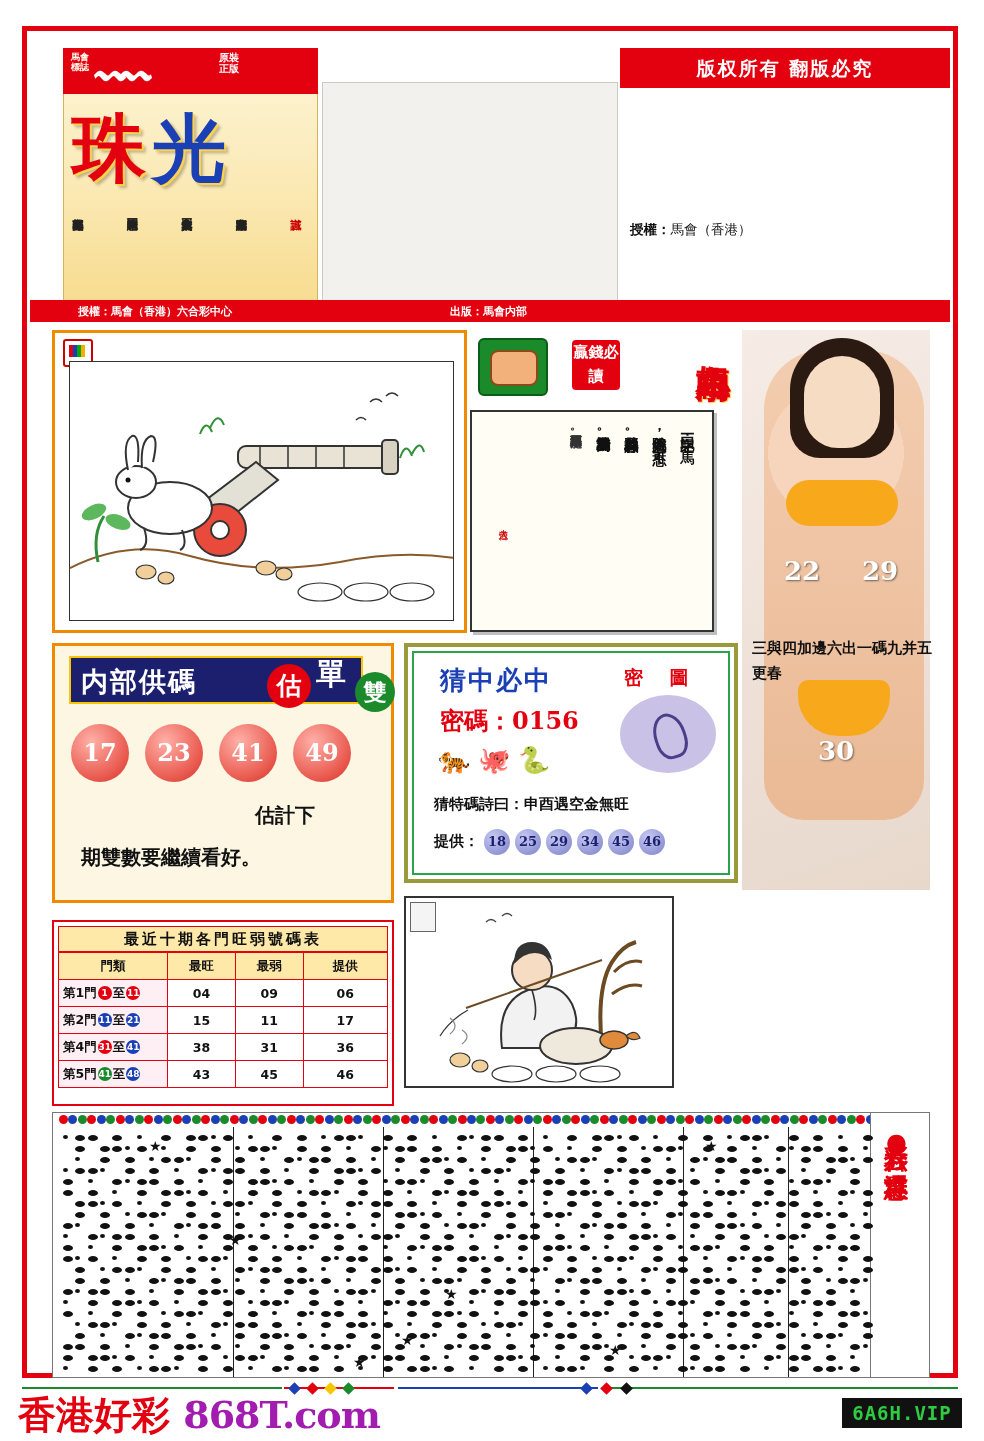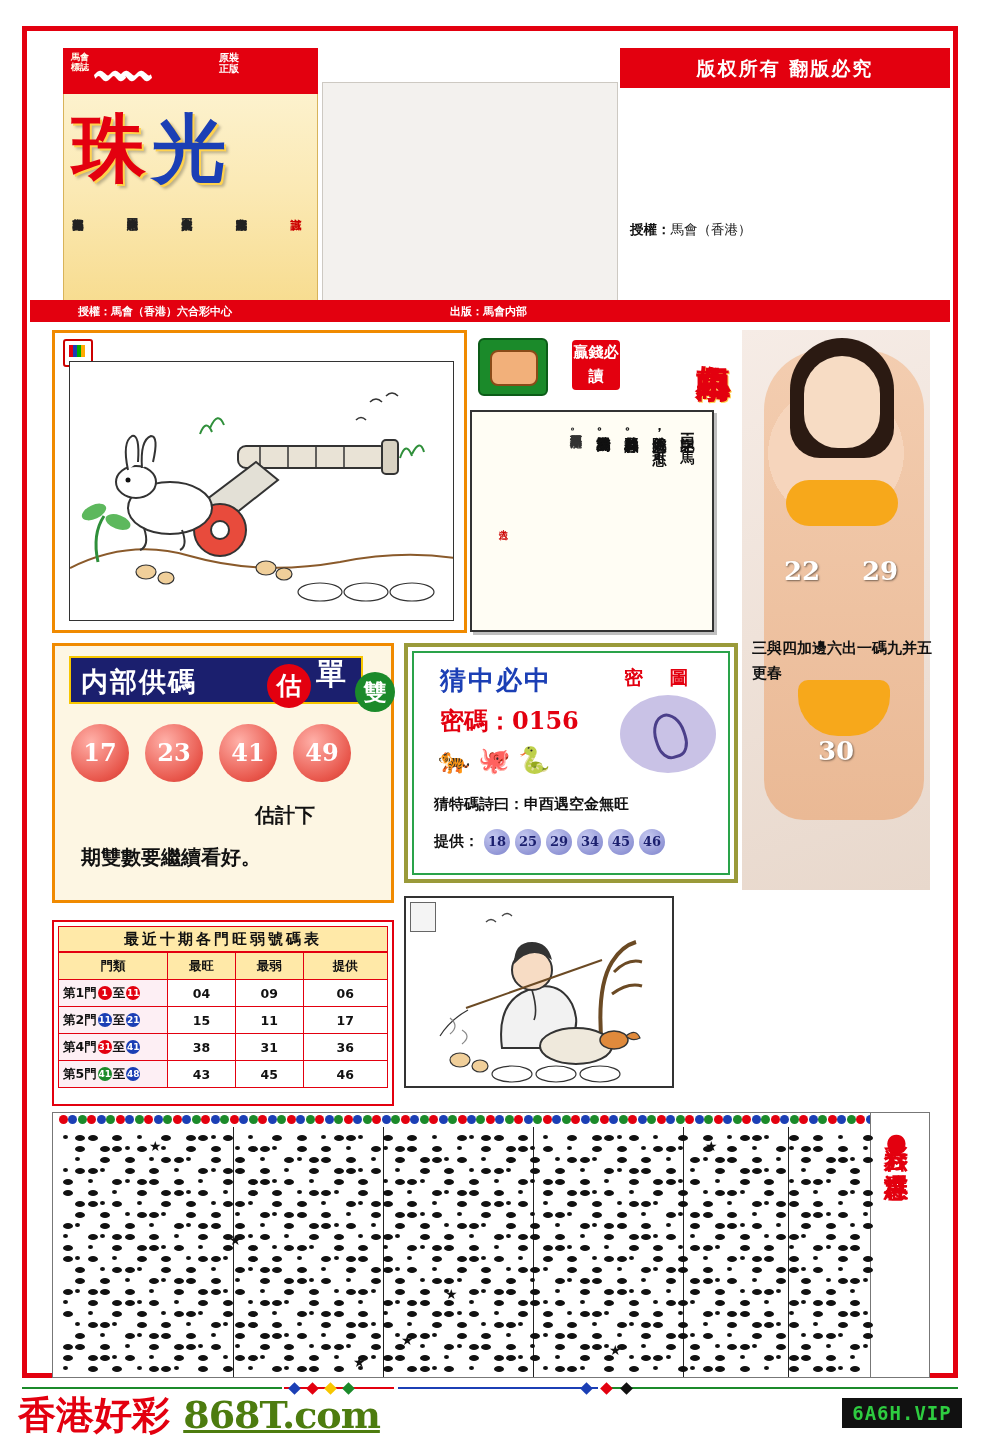--- a/index.html
+++ b/index.html
@@ -375,21 +375,21 @@
   .rule .seg{position:absolute;top:3px;height:2px;}
   .rule .dia{
     position:absolute;top:0;width:9px;height:9px;transform:rotate(45deg);
   }
   .footer-left{
     position:absolute;left:18px;top:1392px;width:620px;height:46px;
     font-size:38px;font-weight:bold;line-height:46px;white-space:nowrap;
     font-family:"DejaVu Serif","Liberation Serif",serif;
   }
   .footer-left .red{color:#e3000f;}
-  .footer-left .dom{color:#4d7c0f;letter-spacing:-1px;text-decoration:underline;}
+  .footer-left .dom{color:#a21caf;letter-spacing:-1px;}
   .footer-right{
     position:absolute;right:22px;top:1398px;width:120px;height:30px;
     background:#111;color:#2ecc40;font-size:19px;font-weight:bold;
     text-align:center;line-height:30px;letter-spacing:1px;
     font-family:"DejaVu Sans Mono","Liberation Mono",monospace;
   }
 </style>
 </head>
 <body>
 

